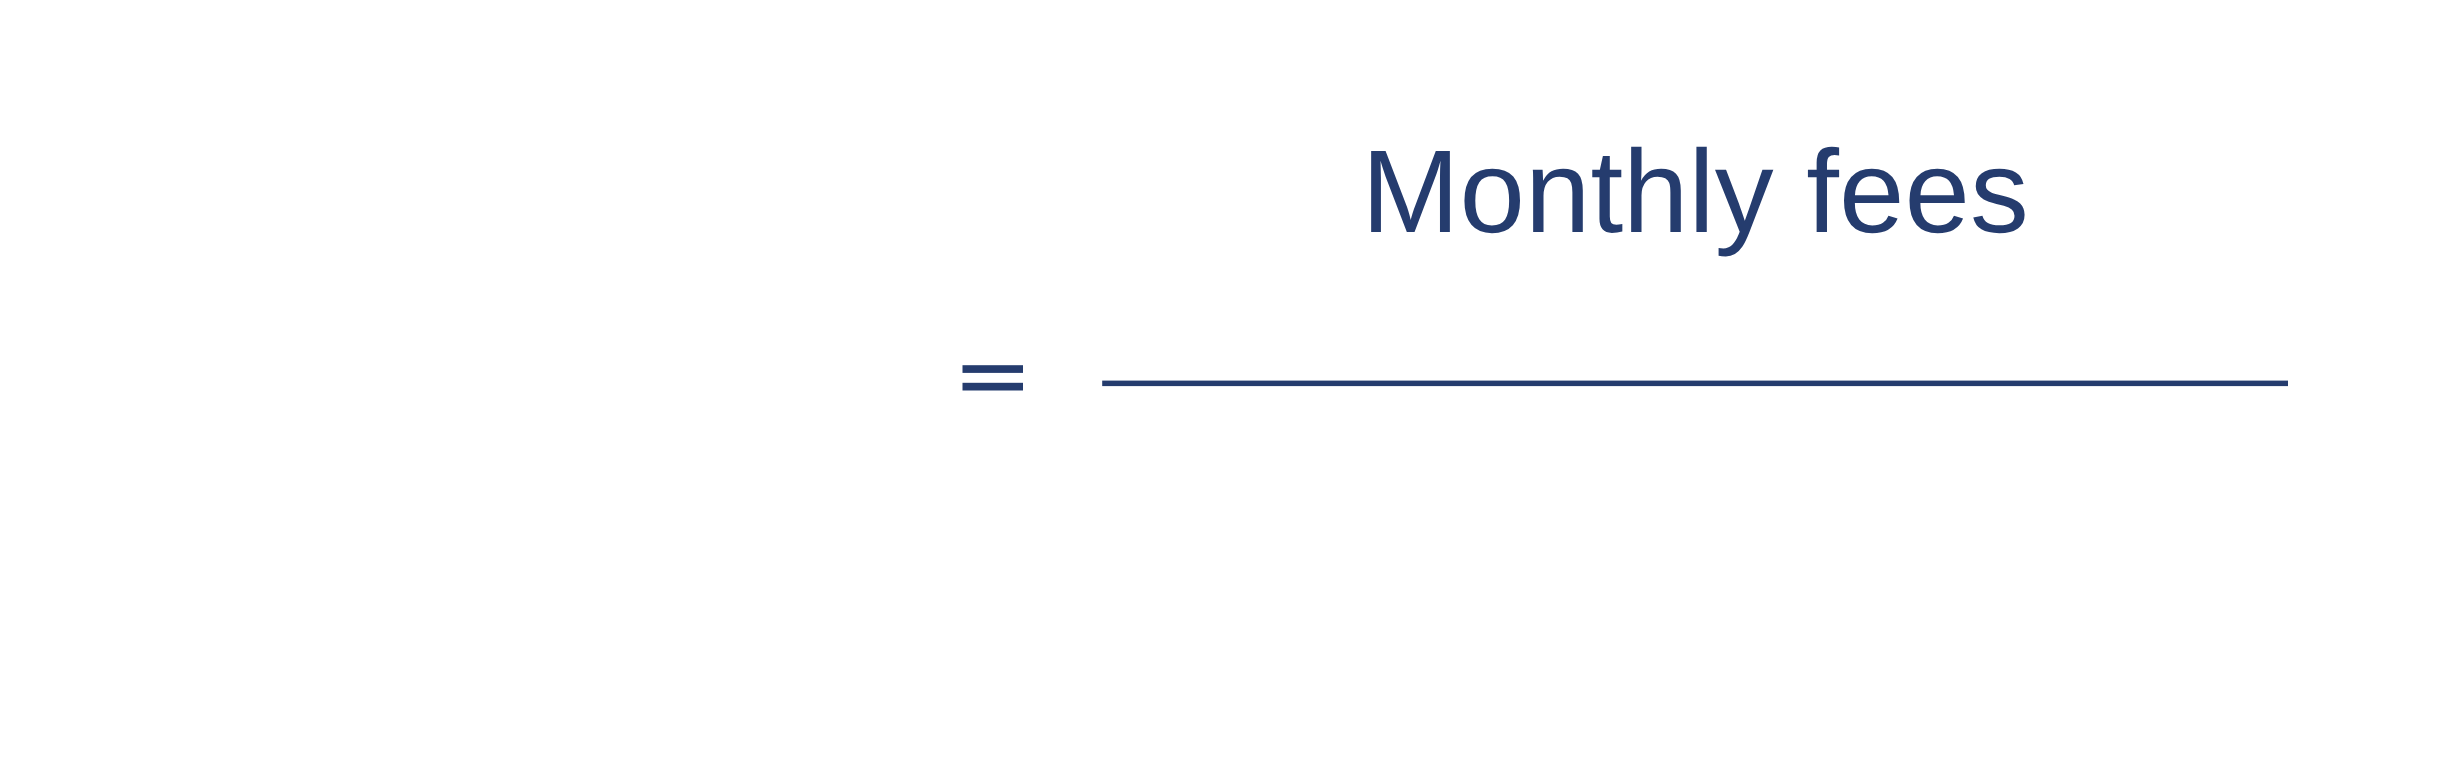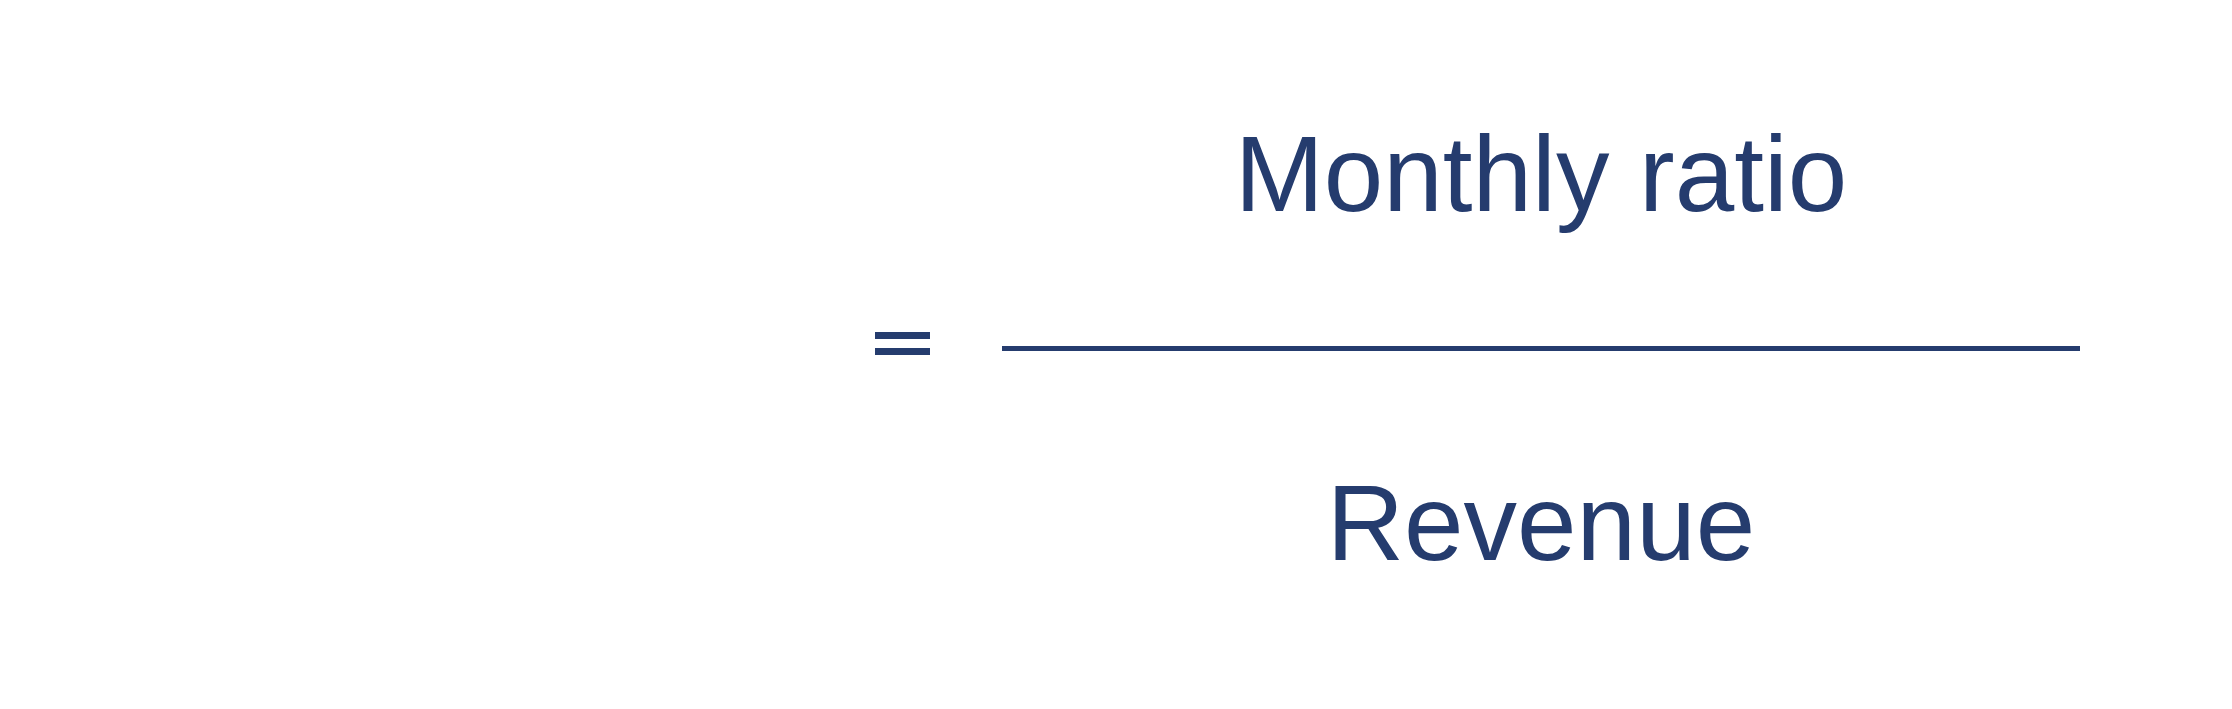--- a/index.html
+++ b/index.html
@@ -89,18 +89,17 @@
   <div class="lhs txt">
   </div>
 
   <div class="equals">
     <span class="sr-only">=</span>
     <div class="bar"></div>
     <div class="bar"></div>
   </div>
 
   <div class="fraction">
-    <div class="numerator txt">Monthly ratio</div>
+    <div class="numerator txt">Monthly fees</div>
     <div class="fraction-bar"></div>
-    <div class="denominator txt">Revenue</div>
   </div>
 
 </div>
 
 </body></html>

